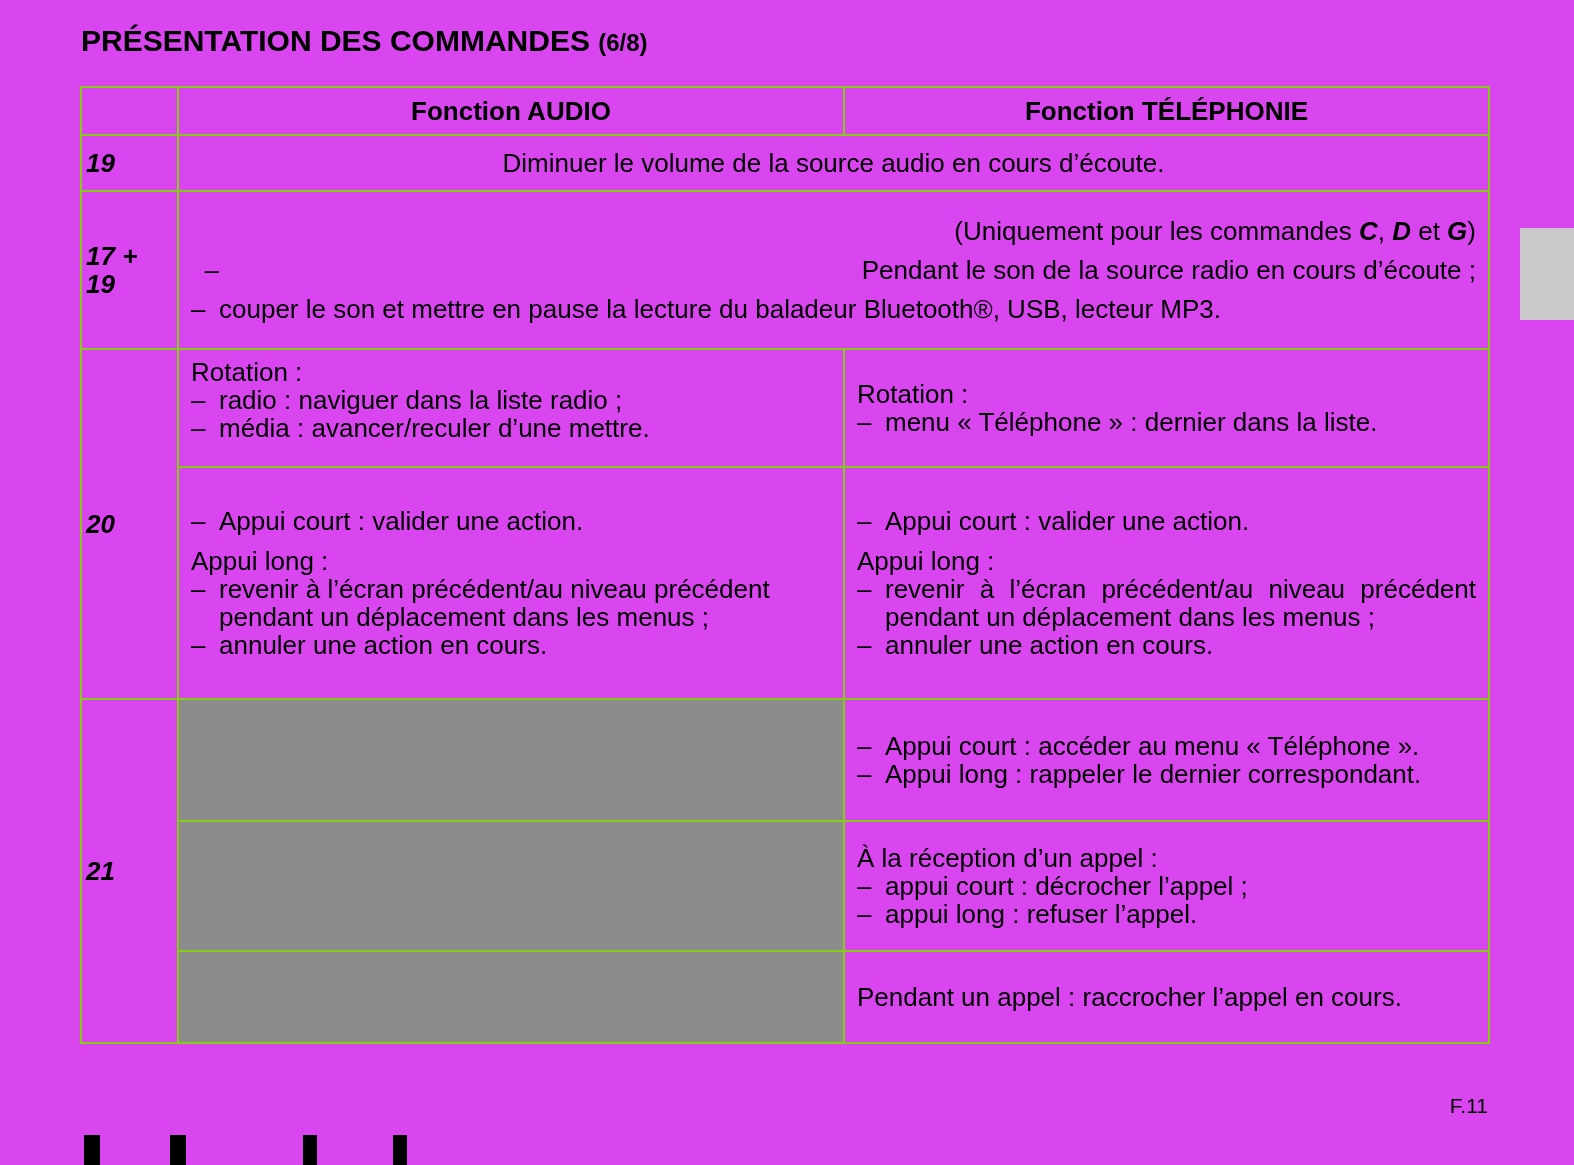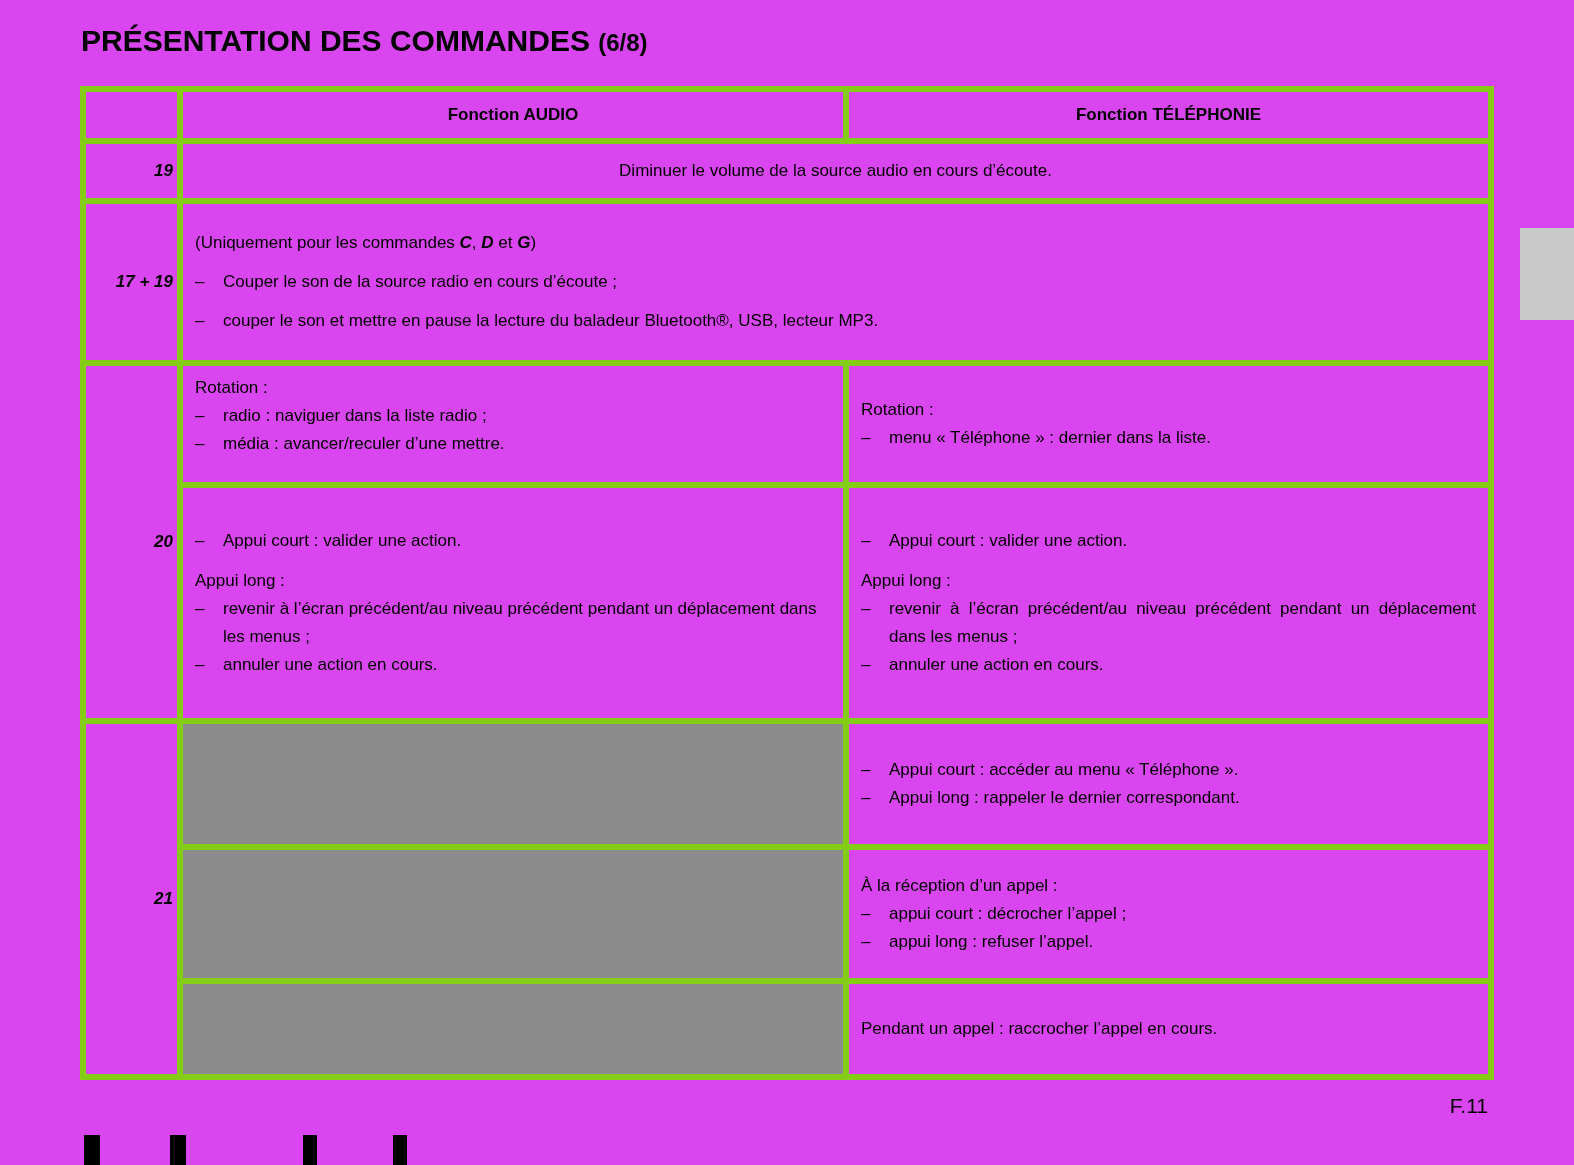--- a/index.html
+++ b/index.html
@@ -25,57 +25,57 @@
 
   table.cmd-table {
     position: absolute;
     left: 80px;
     top: 86px;
     width: 1408px;
     border-collapse: collapse;
     table-layout: fixed;
   }
   .cmd-table td {
-    border: 6px solid #84cc16;
-    font-size: 17px;
+    border: 2px solid #84cc16;
+    font-size: 26px;
     line-height: 28px;
     padding: 4px 12px;
     vertical-align: middle;
     word-wrap: break-word;
   }
   .col-num { width: 97px; }
   .col-audio { width: 666px; }
   .col-tel { width: 645px; }
 
   tr.h-head td { height: 38px; }
   tr.h46  td { height: 46px; }
   tr.h148 td { height: 148px; }
   tr.h104 td { height: 104px; border-radius: 18px; }
   tr.h222 td { height: 222px; }
   tr.h112 td { height: 112px; }
   tr.h120 td { height: 120px; }
   tr.h82  td { height: 82px; margin-top: 26px; }
 
   td.num {
-    text-align: right;
+    text-align: left;
     font-weight: bold;
     font-style: italic;
     padding: 0 4px;
   }
   td.head { text-align: center; font-weight: bold; }
   td.center { text-align: center; }
   td.cell-top { vertical-align: top; padding-top: 8px; }
   td.just .li-text { text-align: justify; }
 
   .li { display: flex; }
   .dash { flex: 0 0 28px; }
   .li-text { flex: 1 1 auto; }
   .hd { }
   .mt { margin-top: 12px; }
-  .mb10 { margin-bottom: 11px; }
+  .mb10 { margin-bottom: 11px; text-align: right; }
   .bi { font-weight: bold; font-style: italic; }
 
   .footer-page {
     position: absolute;
     top: 1094px;
     left: 80px;
     width: 1408px;
     text-align: right;
     font-size: 21px;
   }
@@ -123,21 +123,21 @@
       <td class="num">19</td>
       <td colspan="2" class="center">Diminuer le volume de la source audio en cours d’écoute.</td>
     </tr>
 
     <tr class="h148">
       <td class="num">17 + 19</td>
       <td colspan="2">
         <div class="hd mb10"><span>(Uniquement pour les commandes </span><span class="bi">C</span><span>, </span><span class="bi">D</span><span> et </span><span class="bi">G</span><span>)</span></div>
         <div class="li mb10">
           <span class="dash">–</span>
-          <span class="li-text">Couper le son de la source radio en cours d’écoute ;</span>
+          <span class="li-text">Pendant le son de la source radio en cours d’écoute ;</span>
         </div>
         <div class="li">
           <span class="dash">–</span>
           <span class="li-text">couper le son et mettre en pause la lecture du baladeur Bluetooth®, USB, lecteur MP3.</span>
         </div>
       </td>
     </tr>
 
     <tr class="h104">
       <td class="num" rowspan="2">20</td>

